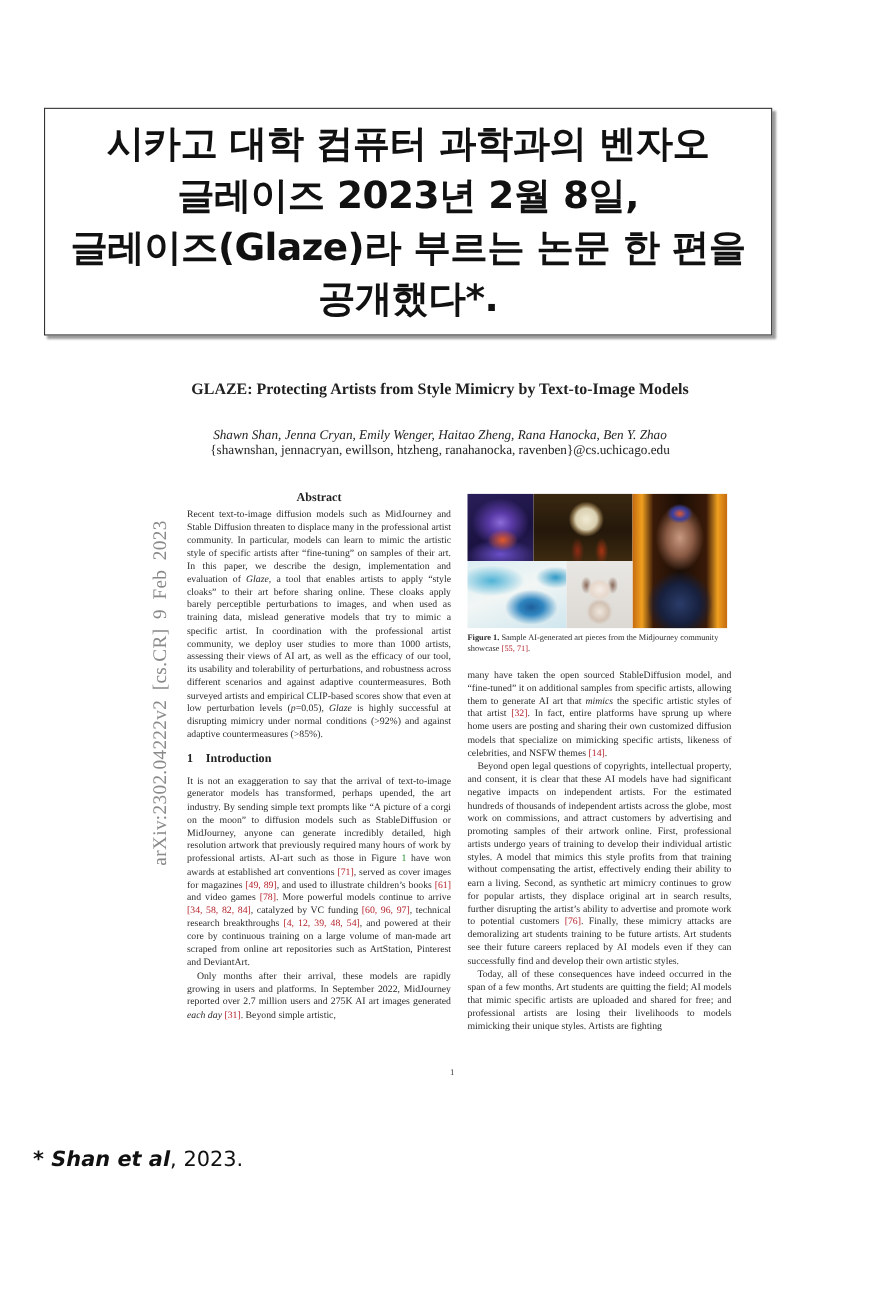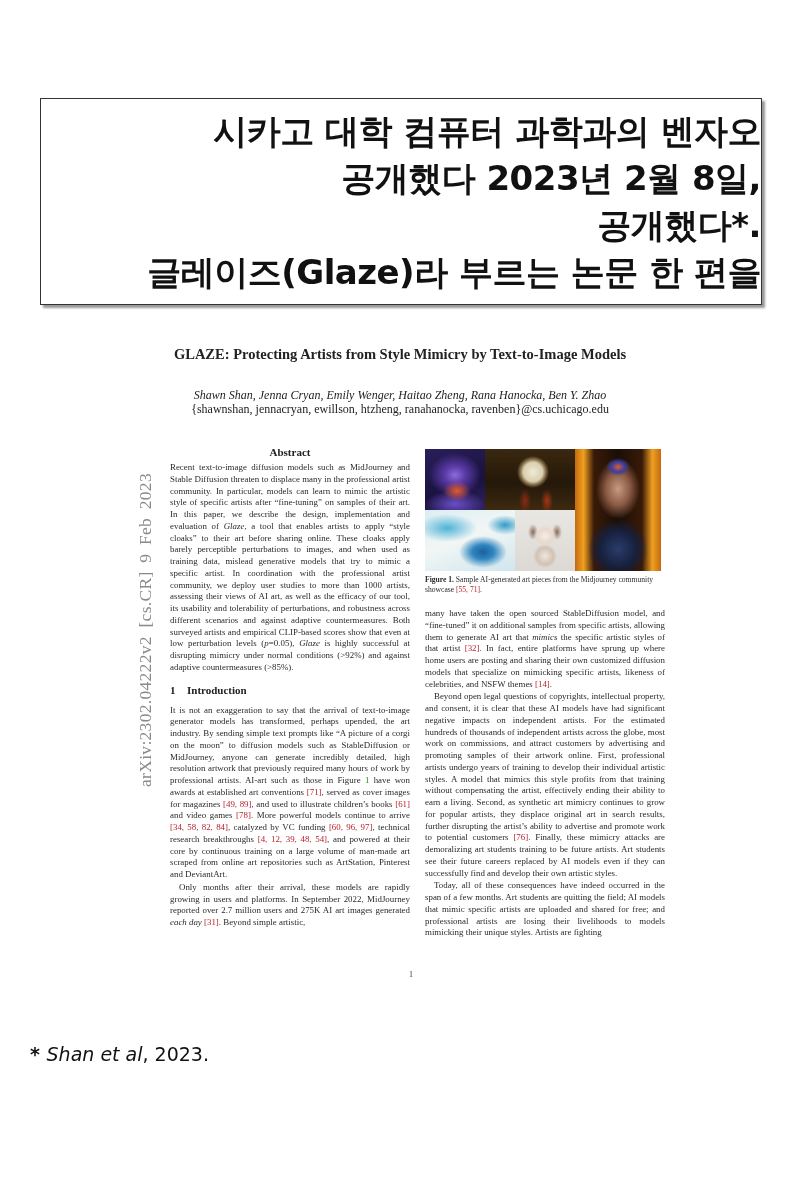--- a/index.html
+++ b/index.html
@@ -1,25 +1,25 @@
 <!DOCTYPE html>
 <html><head>
 <meta charset="utf-8">
 <style>
   html, body { margin: 0; padding: 0; }
   body {
     width: 800px; height: 1181px; background: #ffffff; position: relative; overflow: hidden;
     font-family: "Liberation Serif", serif; color: #1a1a1a;
   }
   .headline-box {
-    position: absolute; left: 40px; top: 98px; width: 722px; height: 207px;
+    position: absolute; left: 40px; top: 98px; width: 662px; height: 207px;
     border: 1.5px solid #333; background: #fff;
     box-shadow: 3px 3px 2px #9a9a9a;
     box-sizing: border-box;
-    display: flex; flex-direction: column; align-items: flex-end; justify-content: center;
+    display: flex; flex-direction: column; align-items: center; justify-content: center;
   }
   .headline-line {
     font-family: "DejaVu Sans", sans-serif; font-weight: bold; font-size: 34px; line-height: 47px;
     color: #111; letter-spacing: -0.5px; text-align: center; white-space: nowrap;
   }
   .paper-title {
     position: absolute; left: 140px; top: 346px; width: 520px; text-align: center;
     font-family: "Liberation Serif", serif; font-weight: bold; font-size: 14.5px; color: #222;
   }
   .authors {
@@ -102,32 +102,32 @@
     font-size: 7.6px; line-height: 9.6px; color: #2a2a2a;
   }
   .fig-caption b { font-weight: bold; }
   .page-number {
     position: absolute; left: 409px; top: 970px; font-size: 8px; color: #333;
   }
   .footnote {
     position: absolute; left: 30px; top: 1043px;
     font-family: "DejaVu Sans", sans-serif; font-size: 19px; color: #111;
   }
-  .footnote .author { font-style: italic; font-weight: normal; margin-top: 36px; }
+  .footnote .author { font-style: italic; font-weight: bold; margin-top: 36px; }
   .footnote .year { font-weight: normal; }
   .footnote .star { font-weight: bold; }
 </style>
 </head>
 <body>
 
 <div class="headline-box">
   <div class="headline-line">시카고 대학 컴퓨터 과학과의 벤자오</div>
-  <div class="headline-line">공개했다 2023년 2월 8일,</div>
+  <div class="headline-line">글레이즈 2023년 2월 8일,</div>
+  <div class="headline-line">글레이즈(Glaze)라 부르는 논문 한 편을</div>
   <div class="headline-line">공개했다*.</div>
-  <div class="headline-line">글레이즈(Glaze)라 부르는 논문 한 편을</div>
 </div>
 
 <div class="paper-title">GLAZE: Protecting Artists from Style Mimicry by Text-to-Image Models</div>
 
 <div class="authors">
   <div class="names">Shawn Shan, Jenna Cryan, Emily Wenger, Haitao Zheng, Rana Hanocka, Ben Y. Zhao</div>
   <div>{shawnshan, jennacryan, ewillson, htzheng, ranahanocka, ravenben}@cs.uchicago.edu</div>
 </div>
 
 <div class="arxiv-stamp">

